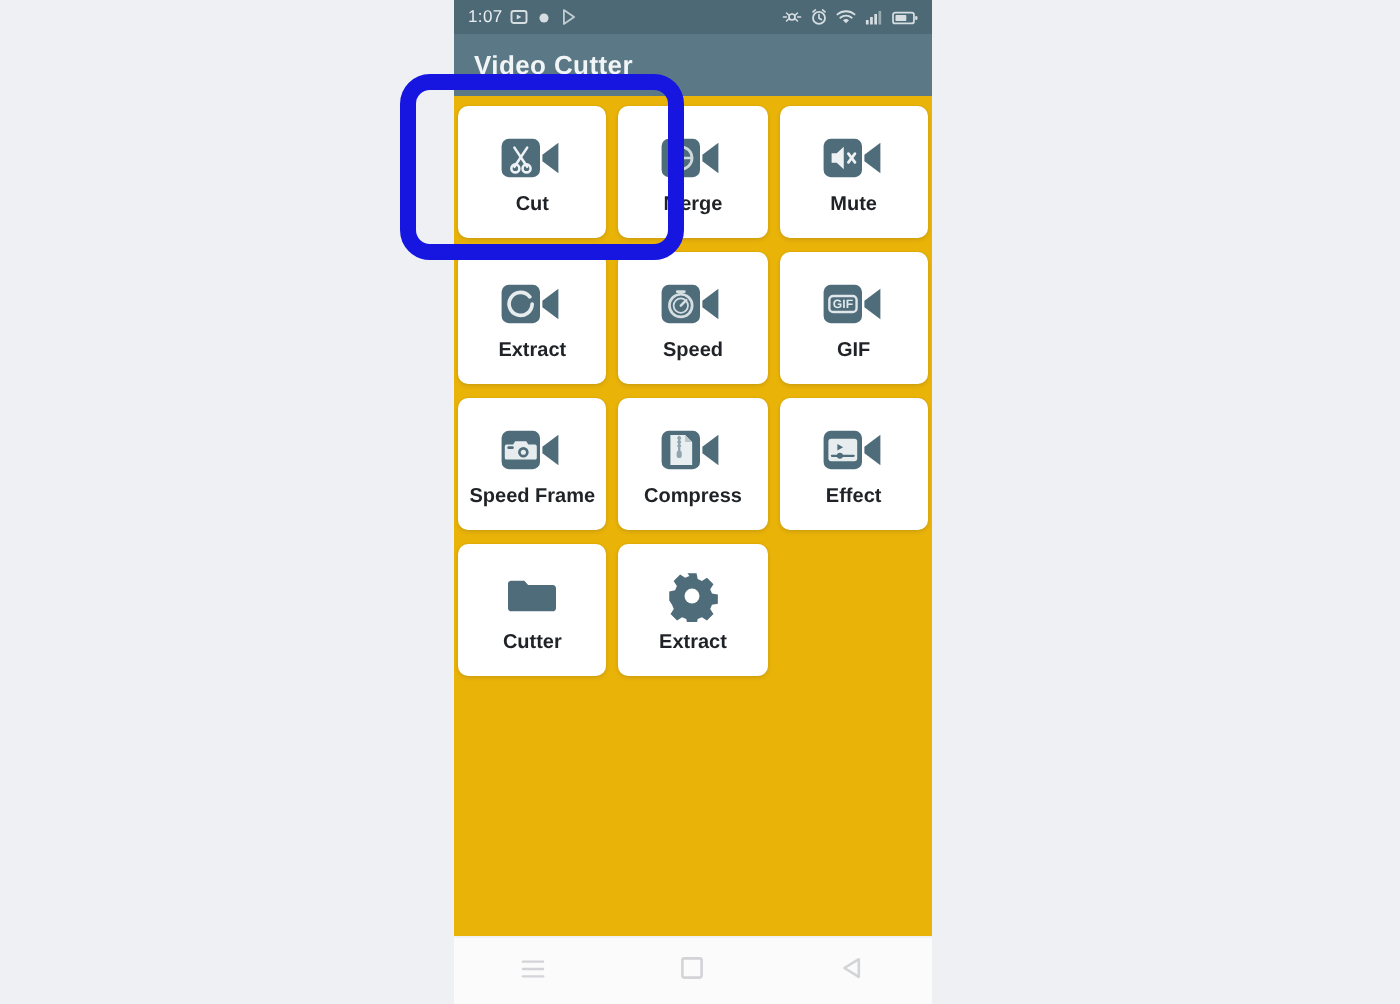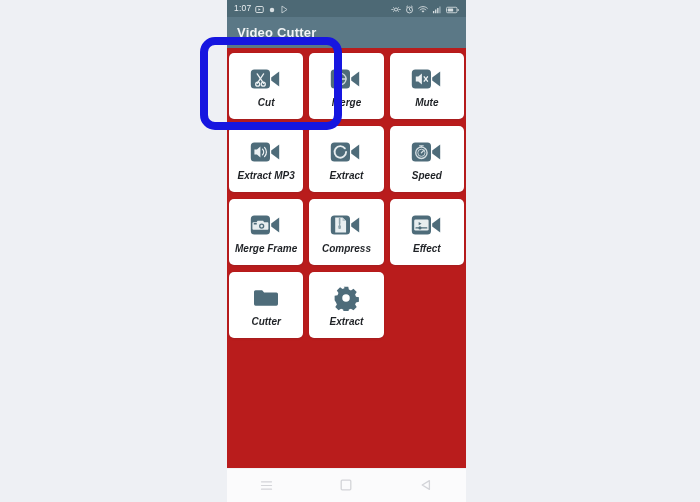--- a/index.html
+++ b/index.html
@@ -15,21 +15,21 @@
     position: relative;
   }
 
   
   #phone-screen {
     position: absolute;
     left: 227px;
     top: 0;
     width: 239px;
     height: 502px;
-    background: #b91c1c;
+    background: #eab308;
     overflow: hidden;
   }
 
   
   #status-bar {
     height: 17px;
     background: #4d6975;
     display: flex;
     align-items: center;
     justify-content: space-between;
@@ -100,21 +100,20 @@
     display: flex;
     align-items: center;
     justify-content: center;
   }
   .tool-label {
     font-size: 10px;
     font-weight: bold;
     color: #1f2226;
     line-height: 1;
     text-align: center;
-    font-style: italic;
   }
 
   
   #nav-bar {
     position: absolute;
     left: 0;
     bottom: 0;
     width: 239px;
     height: 34px;
     background: #fbfbfc;
@@ -254,32 +253,20 @@
           <path d="M6 12h3.2L13.6 8v14l-4.4-4H6z" fill="#eef2f4"></path>
           <g stroke="#eef2f4" stroke-width="1.7" stroke-linecap="round">
             <path d="M16.5 12.3 20.6 17.7"></path>
               <path d="M20.6 12.3 16.5 17.7"></path>
           </g>
         </svg>
       </span>
       <span class="tool-label">Mute</span>
     </div>
 
-    <div class="tool-card">
-      <span class="tool-icon">
-        <svg width="32" height="24" viewBox="0 0 40 30">
-          <rect x="1" y="3" width="24" height="24" rx="4.5" fill="#4e6c7a"></rect>
-          <path d="M26.5 13 36.5 5.5v19L26.5 17z" fill="#4e6c7a"></path>
-          <path d="M5.5 12h3.2L13 8v14l-4.3-4H5.5z" fill="#eef2f4"></path>
-          <path d="M15.6 11.4a5.2 5.2 0 0 1 0 7.2" stroke="#eef2f4" stroke-width="1.6" fill="none" stroke-linecap="round"></path>
-          <path d="M18.2 9.2a8.4 8.4 0 0 1 0 11.6" stroke="#eef2f4" stroke-width="1.5" fill="none" stroke-linecap="round"></path>
-        </svg>
-      </span>
-      <span class="tool-label">Extract MP3</span>
-    </div>
 
     <div class="tool-card">
       <span class="tool-icon">
         <svg width="32" height="24" viewBox="0 0 40 30">
           <rect x="1" y="3" width="24" height="24" rx="4.5" fill="#4e6c7a"></rect>
           <path d="M26.5 13 36.5 5.5v19L26.5 17z" fill="#4e6c7a"></path>
           <path d="M18.6 10.5A7.2 7.2 0 1 0 20.1 15" stroke="#e7edef" stroke-width="2.3" fill="none" stroke-linecap="round"></path>
           <path d="M13.4 6.3h6v6" stroke="#e7edef" stroke-width="2.3" fill="none" stroke-linecap="round" stroke-linejoin="round" opacity="0"></path>
         </svg>
       </span>
@@ -294,33 +281,44 @@
           <circle cx="13" cy="16" r="7.1" fill="none" stroke="#d5dee2" stroke-width="1.7"></circle>
           <circle cx="13" cy="16" r="4.5" fill="none" stroke="#d5dee2" stroke-width="1.1"></circle>
           <path d="M13 16l3.4-3.4" stroke="#d5dee2" stroke-width="1.6" stroke-linecap="round"></path>
           <path d="M10.8 7.3h4.4" stroke="#d5dee2" stroke-width="1.7" stroke-linecap="round"></path>
           <path d="M13 7.3v1.6" stroke="#d5dee2" stroke-width="1.7"></path>
         </svg>
       </span>
       <span class="tool-label">Speed</span>
     </div>
 
+    <div class="tool-card">
+      <span class="tool-icon">
+        <svg width="32" height="24" viewBox="0 0 40 30">
+          <rect x="1" y="3" width="24" height="24" rx="4.5" fill="#4e6c7a"></rect>
+          <path d="M26.5 13 36.5 5.5v19L26.5 17z" fill="#4e6c7a"></path>
+          <rect x="4.6" y="10" width="17" height="10" rx="2.4" fill="none" stroke="#dfe7ea" stroke-width="1.5"></rect>
+          <text x="13.1" y="17.8" font-family="Liberation Sans, sans-serif" font-size="7.6" font-weight="bold" fill="#dfe7ea" text-anchor="middle">GIF</text>
+        </svg>
+      </span>
+      <span class="tool-label">GIF</span>
+    </div>
 
     <div class="tool-card">
       <span class="tool-icon">
         <svg width="32" height="24" viewBox="0 0 40 30">
           <rect x="1" y="3" width="24" height="24" rx="4.5" fill="#4e6c7a"></rect>
           <path d="M26.5 13 36.5 5.5v19L26.5 17z" fill="#4e6c7a"></path>
           <path d="M4.2 11.6h4l1.3-2h6.9l1.3 2h4.1c.7 0 1.2.5 1.2 1.2v7c0 .7-.5 1.2-1.2 1.2H4.2c-.7 0-1.2-.5-1.2-1.2v-7c0-.7.5-1.2 1.2-1.2z" fill="#e7edef"></path>
           <circle cx="14.6" cy="16.4" r="3.3" fill="#4e6c7a"></circle>
           <circle cx="14.6" cy="16.4" r="1.6" fill="#e7edef"></circle>
           <rect x="4.6" y="12.6" width="4" height="1.8" rx="0.8" fill="#4e6c7a"></rect>
         </svg>
       </span>
-      <span class="tool-label">Merge Frame</span>
+      <span class="tool-label">Speed Frame</span>
     </div>
 
     <div class="tool-card">
       <span class="tool-icon">
         <svg width="32" height="24" viewBox="0 0 40 30">
           <rect x="1" y="3" width="24" height="24" rx="4.5" fill="#4e6c7a"></rect>
           <path d="M26.5 13 36.5 5.5v19L26.5 17z" fill="#4e6c7a"></path>
           <path d="M6.5 5.6h9.2l4.4 4.4v14.4H6.5z" fill="#e9eff1"></path>
           <path d="M15.7 5.6v4.4h4.4z" fill="#b8c7cd"></path>
           <path d="M12 6.2v13.2" stroke="#8fa4ad" stroke-width="1.5"></path>

